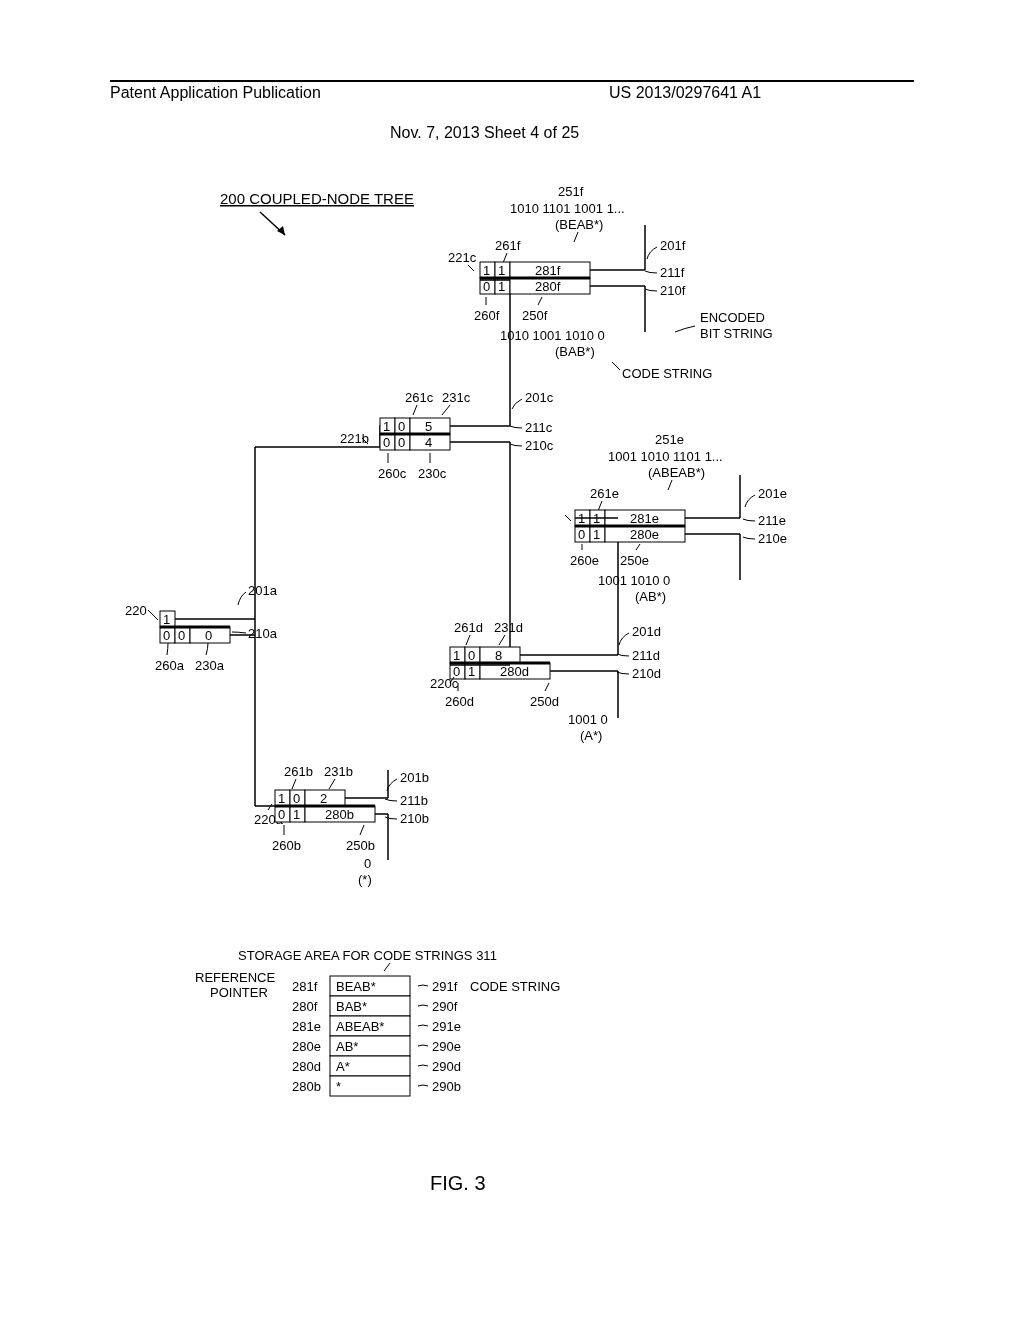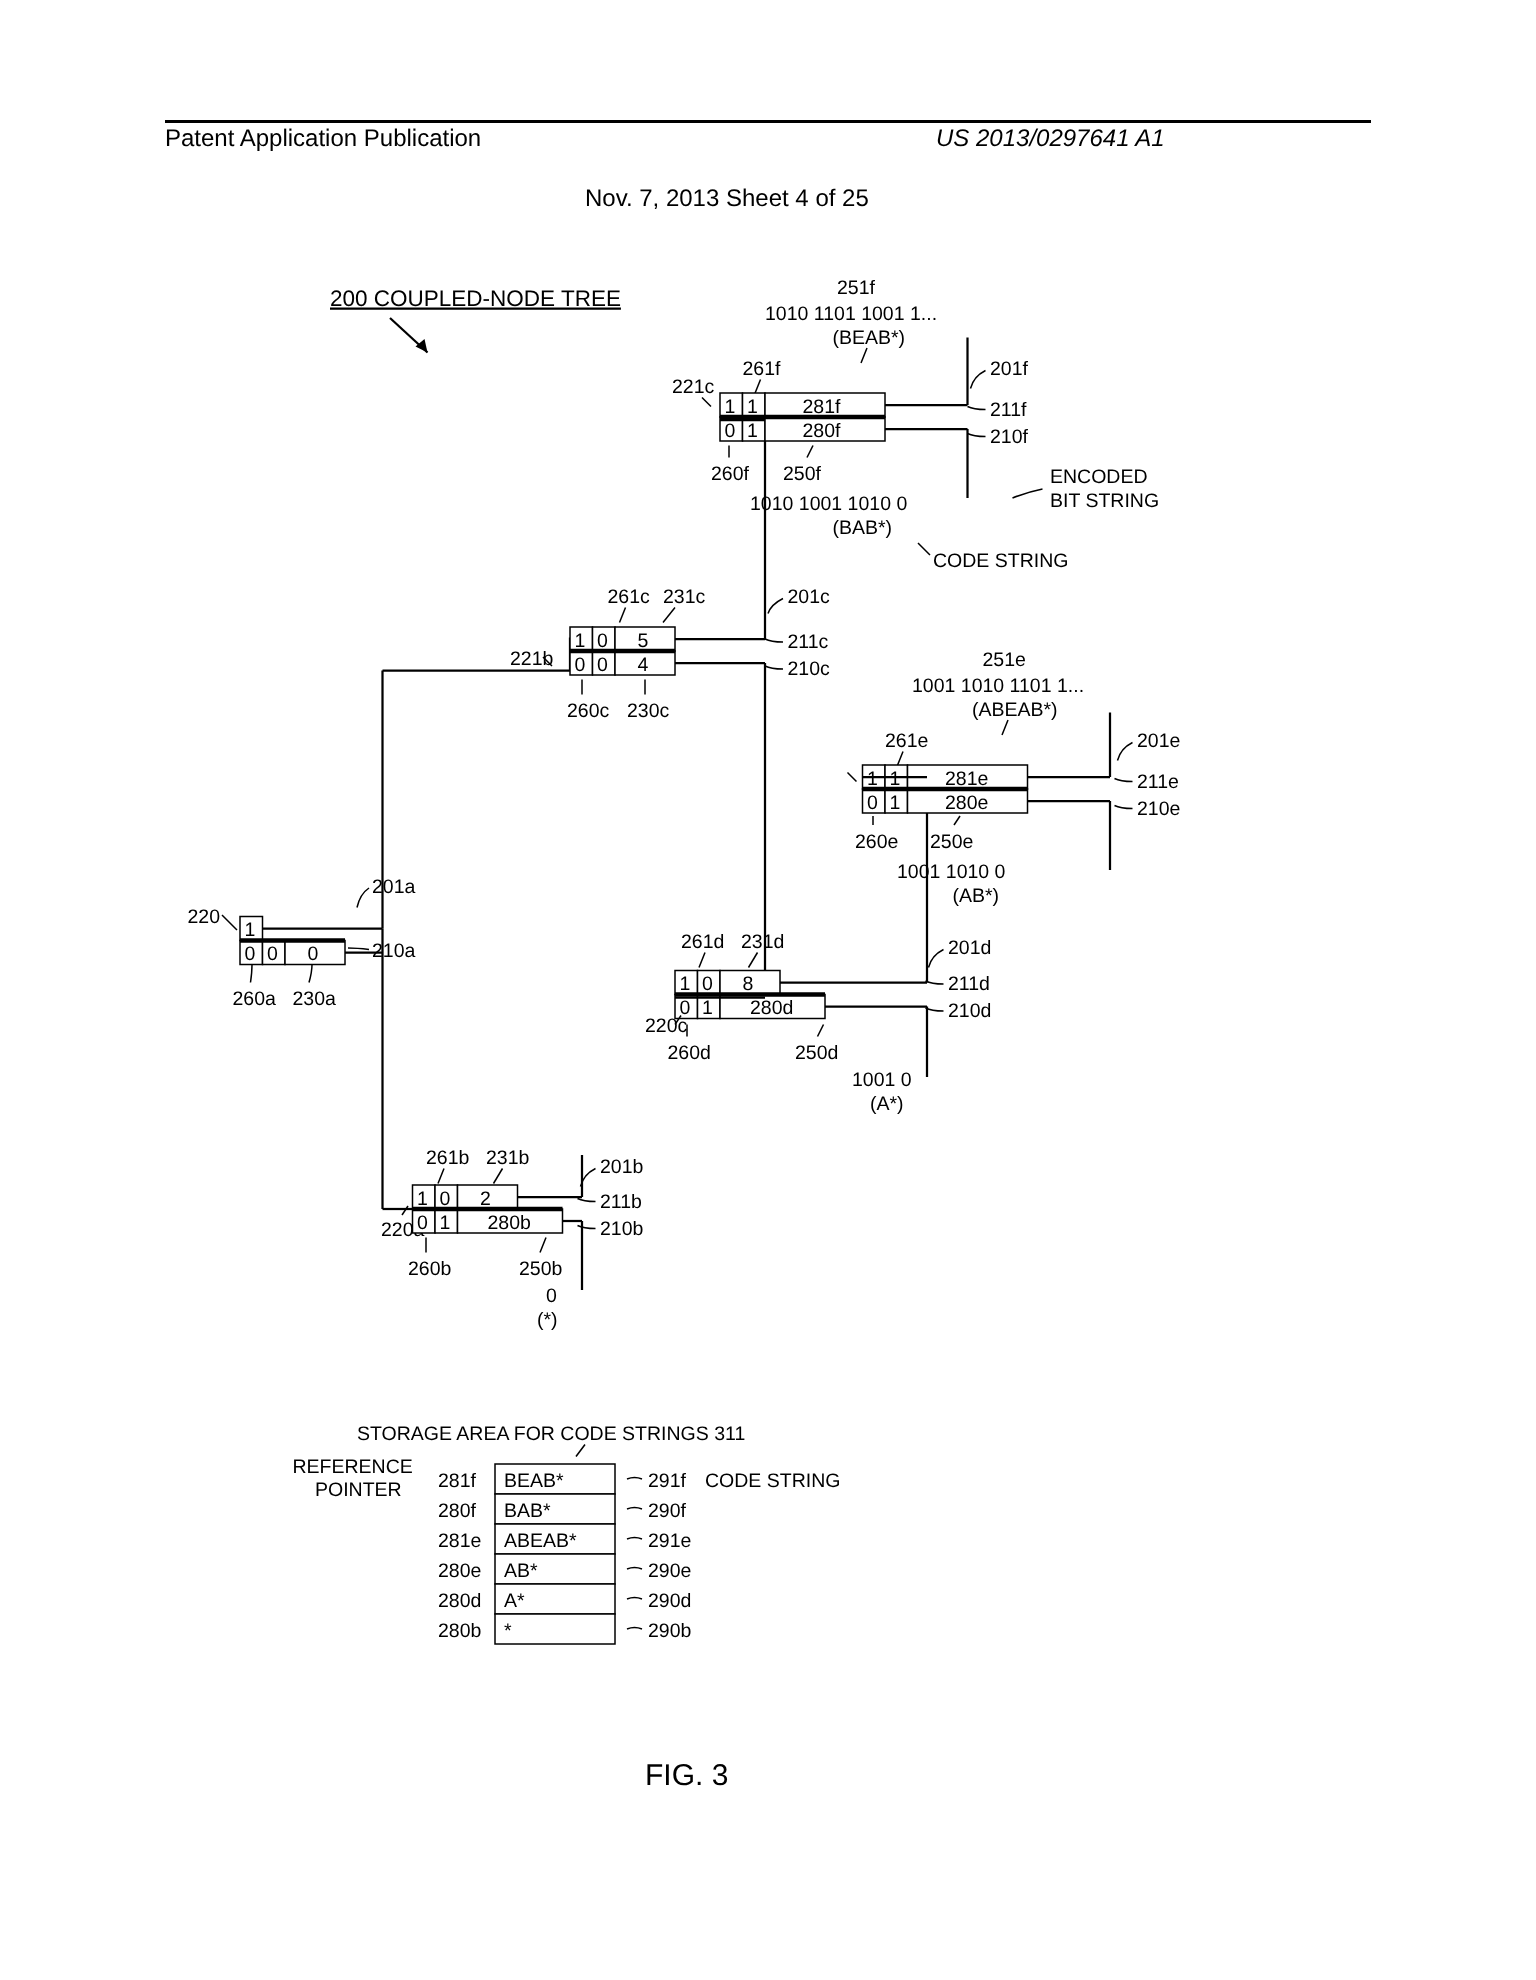--- a/index.html
+++ b/index.html
@@ -23,21 +23,21 @@
   right: 110px;
   border-top: 2px solid #000;
 }
 .header-text {
   position: absolute;
   top: 84px;
   font-size: 16px;
 }
 .hdr-left { left: 110px; }
 .hdr-mid { left: 390px; margin-top: 40px; }
-.hdr-right { left: 624px; font-style: italic; }
+.hdr-right { left: 609px; }
 
 .diagram {
   position: absolute;
   left: 0;
   top: 0;
   width: 1024px;
   height: 1320px;
 }
 text {
   font-family: Arial, Helvetica, sans-serif;

